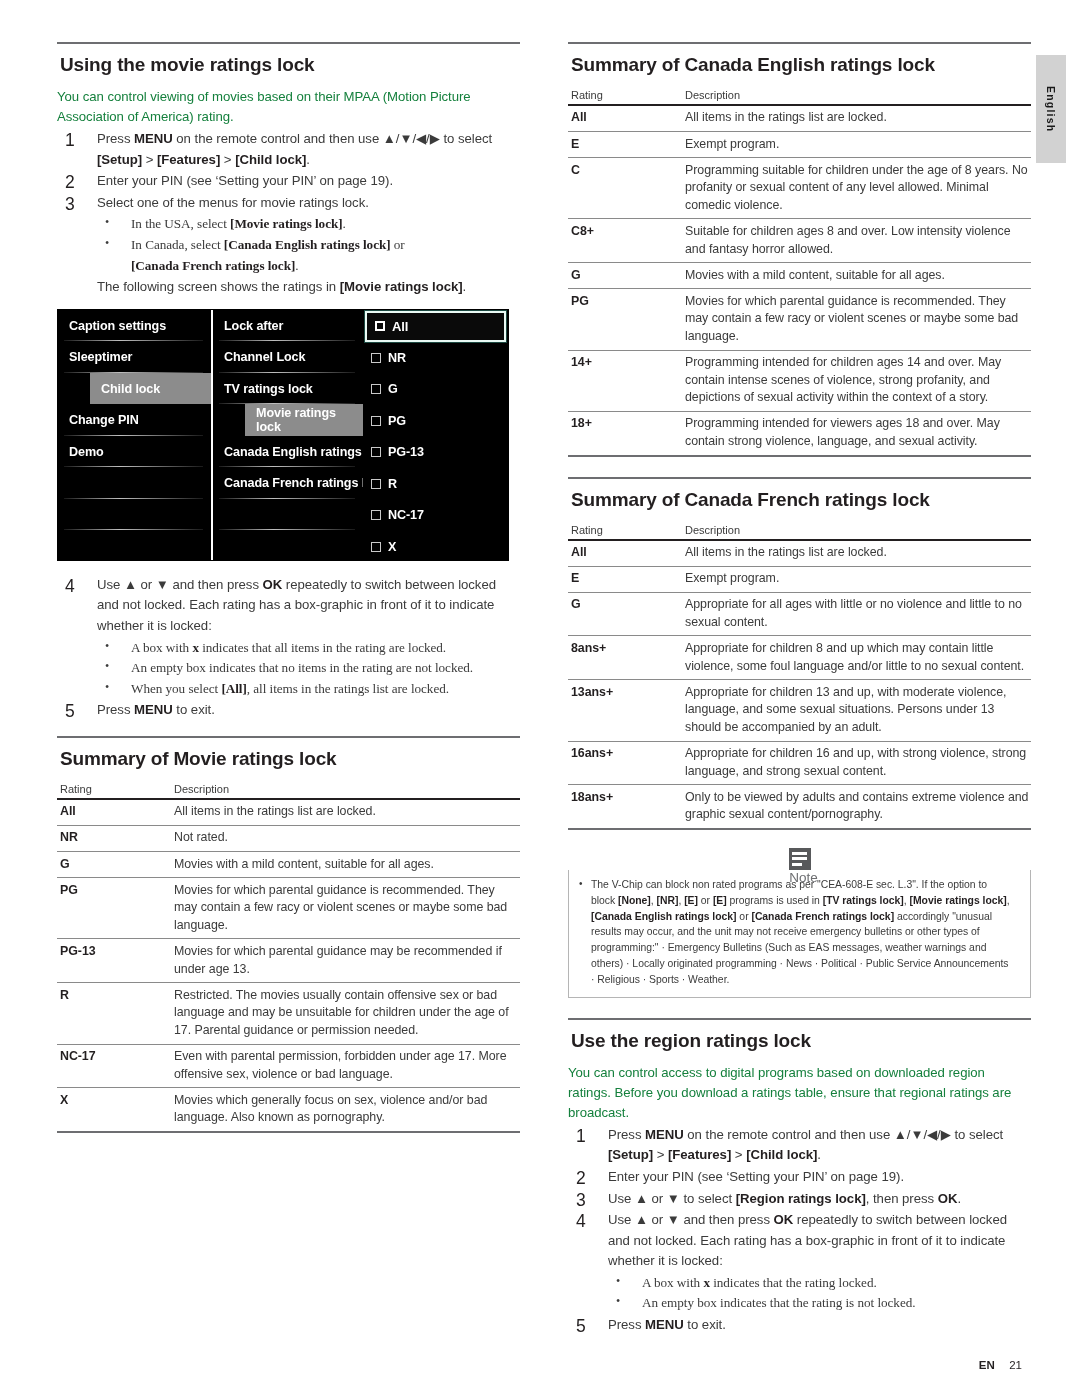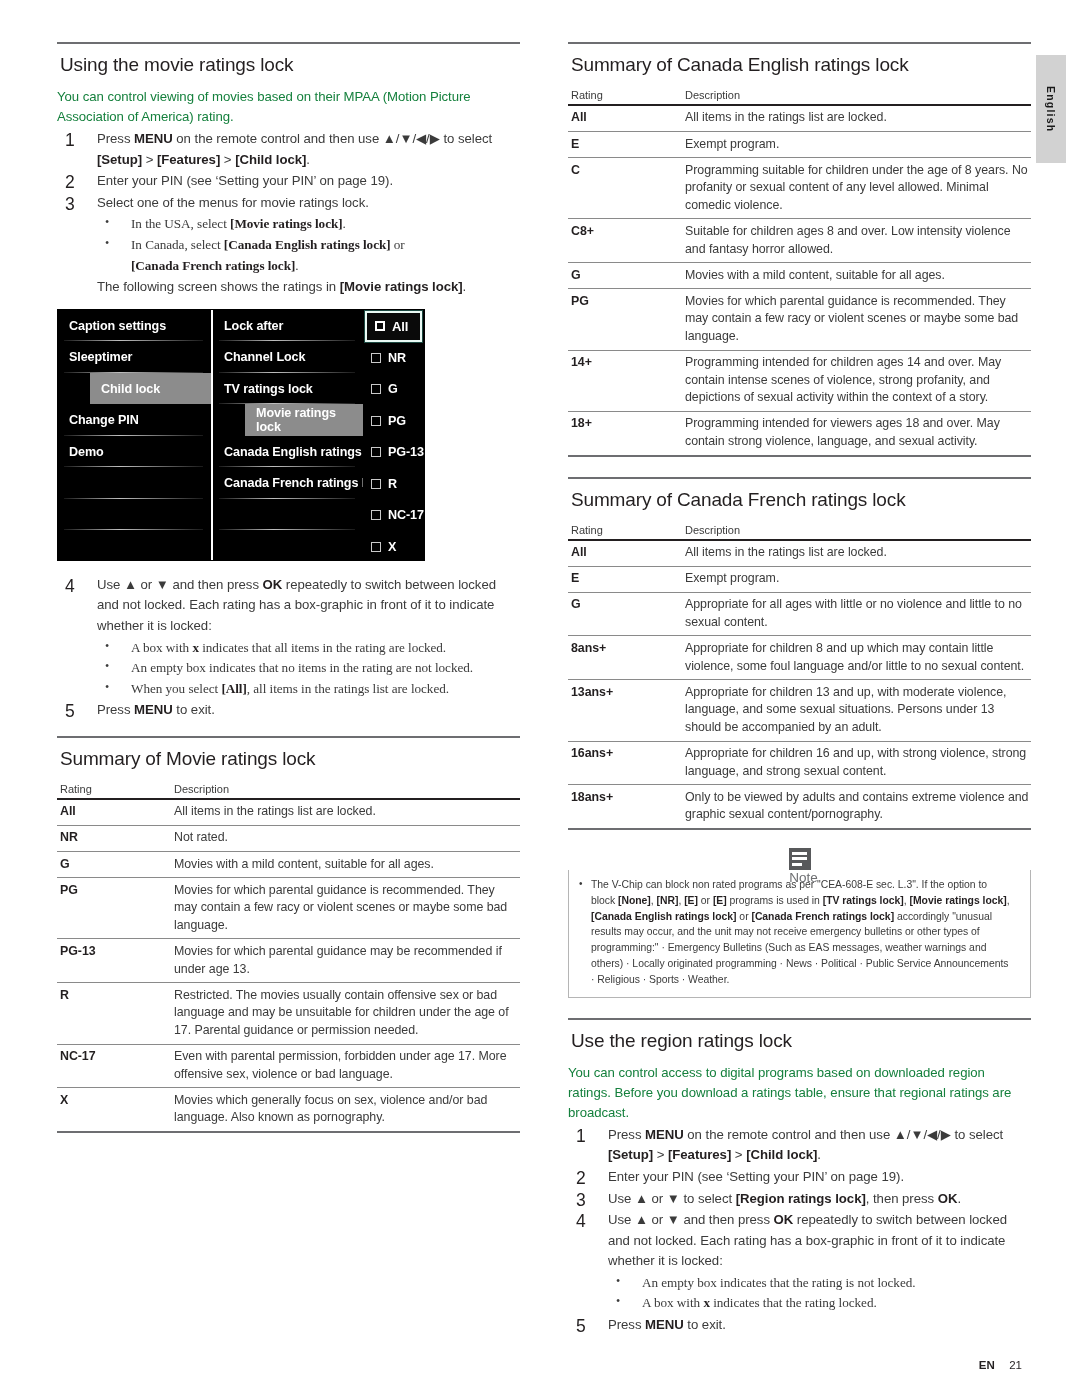--- a/index.html
+++ b/index.html
@@ -23,21 +23,21 @@
     font-size: 10.5px; font-weight: bold; letter-spacing: 1.2px;
     color: #1a1a1a;
   }
 
   
   .col { position: absolute; top: 42px; width: 463px; }
   .col-left  { left: 57px; }
   .col-right { left: 568px; }
   .sec-rule { border-top: 2.2px solid #6d6e71; width: 100%; }
   h2.sec-title {
-    font-size: 19px; font-weight: normal; letter-spacing: -0.15px;
+    font-size: 19px; font-weight: bold; letter-spacing: -0.15px;
     color: #231f20; padding: 11px 0 11px 3px; line-height: 1.1;
   }
 
   p.body {
     font-size: 13.2px; line-height: 1.52; color: #15803d;
     letter-spacing: -0.05px;
   }
 
   
   ol.steps { list-style: none; margin-top: 2px; }
@@ -58,21 +58,21 @@
     font-family: Liberation Serif, serif;
   }
   ul.bullets > li::before {
     content: "\2022"; position: absolute; left: 8px; top: -1px;
     font-size: 12px; color: #3b3b3b;
   }
   .b { font-weight: bold; color: #231f20; }
 
   
   .osd {
-    position: relative; width: 368px; height: 252px;
+    position: relative; width: 452px; height: 252px;
     background: #000000; margin: 11px 0 14px 0;
     display: flex; overflow: hidden;
     border: 1px solid #000;
   }
   .osd-col1 { width: 153px; position: relative; }
   .osd-col2 { width: 152px; position: relative; border-left: 2px solid #ffffff; }
   .osd-col3 { flex: 1; position: relative; }
   .osd-row {
     height: 31.5px; display: flex; align-items: center;
     color: #ffffff; font-size: 12.6px; font-weight: bold;
@@ -464,22 +464,22 @@
         <span>Enter your PIN (see ‘Setting your PIN’ on page 19).</span>
       </li>
       <li>
         <span class="num">3</span>
         Use ▲ or ▼ to select <span class="b">[Region ratings lock]</span>, then press <span class="b">OK</span>.
       </li>
       <li>
         <span class="num">4</span>
         Use ▲ or ▼ and then press <span class="b">OK</span> repeatedly to switch between locked and not locked. Each rating has a box-graphic in front of it to indicate whether it is locked:
         <ul class="bullets">
+          <li>A box with <span class="b">x</span> indicates that the rating locked.</li>
           <li>An empty box indicates that the rating is not locked.</li>
-          <li>A box with <span class="b">x</span> indicates that the rating locked.</li>
         </ul>
       </li>
       <li>
         <span class="num">5</span>
         Press <span class="b">MENU</span> to exit.
       </li>
     </ol>
   </div>
 
   <div class="footer">

